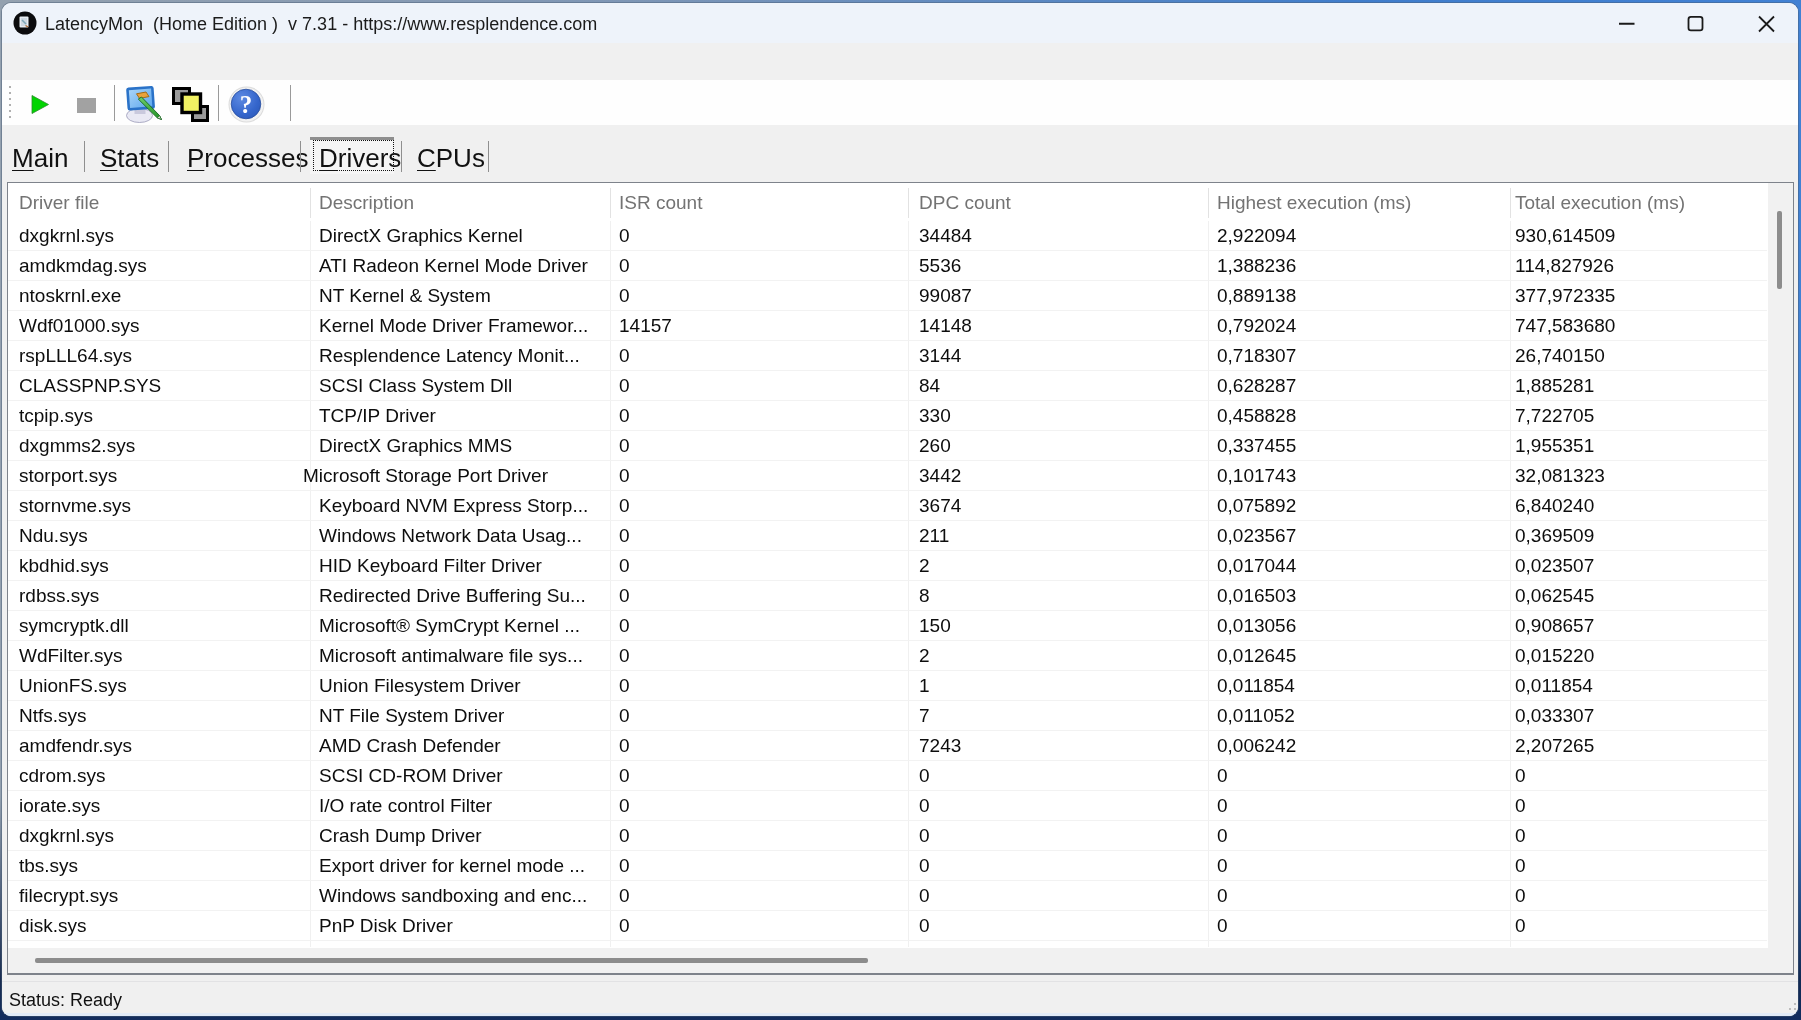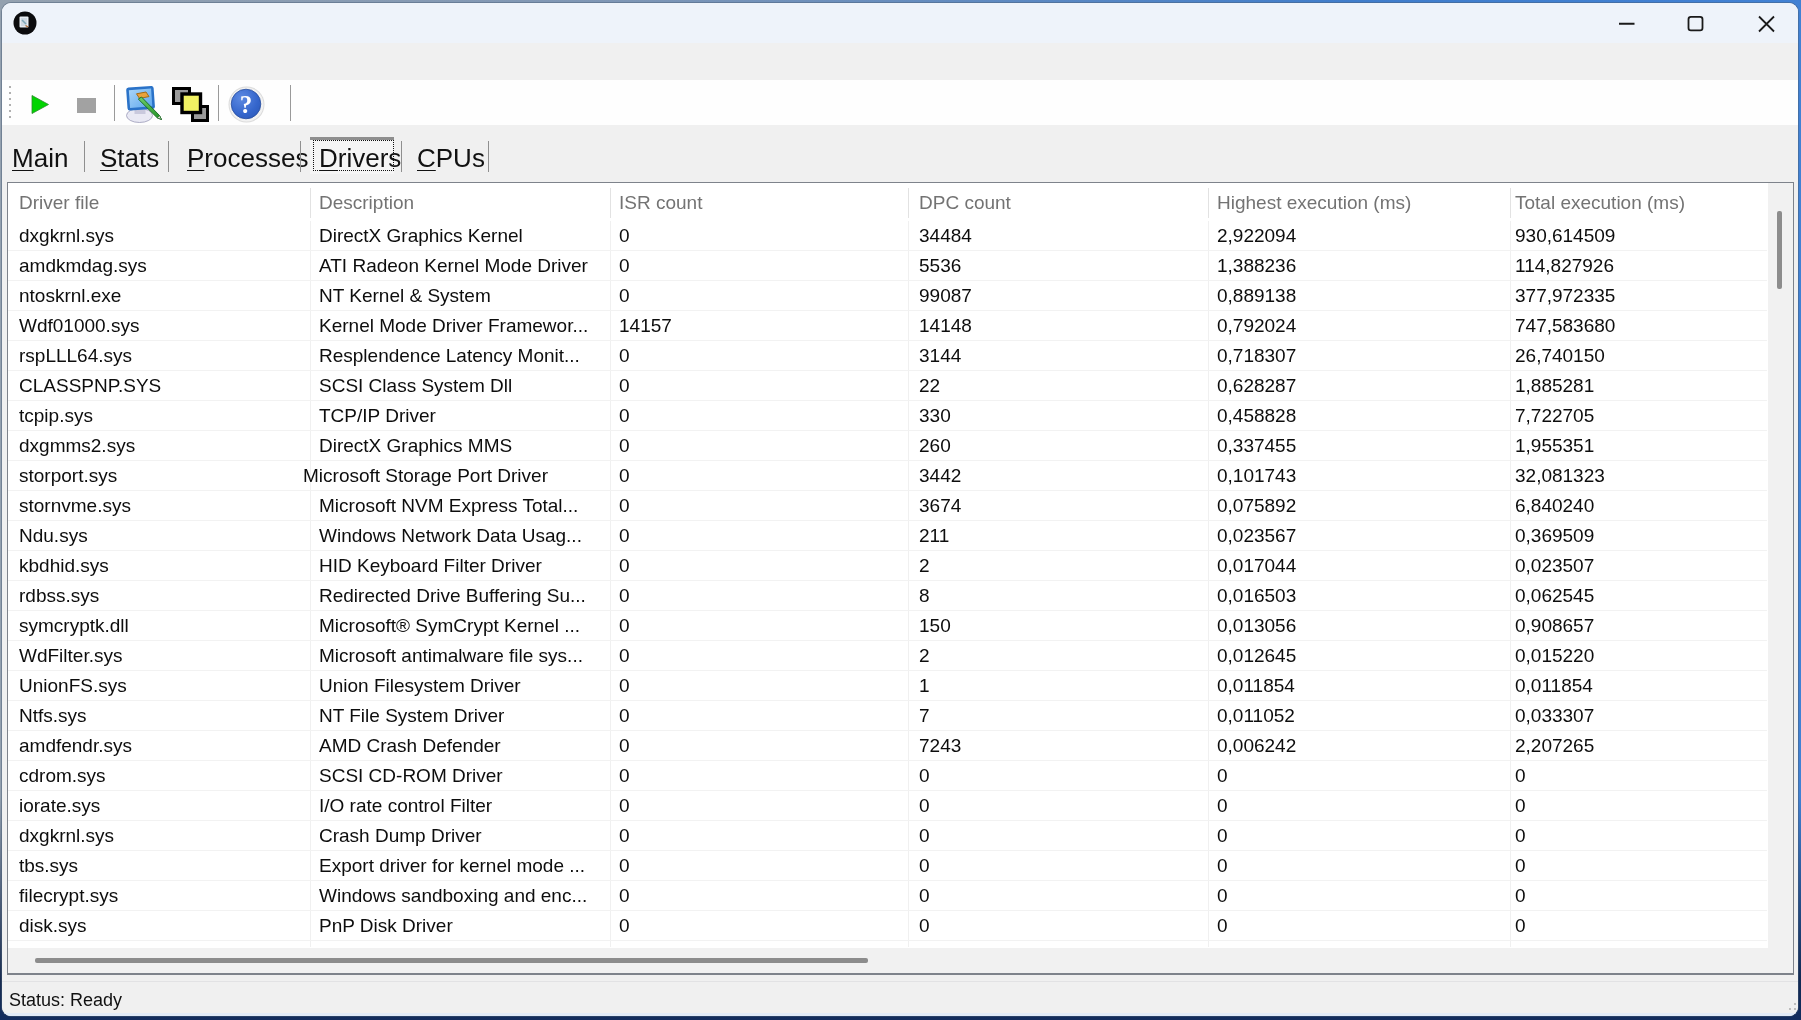--- a/index.html
+++ b/index.html
@@ -46,20 +46,21 @@
 <body>
 <div id="win">
   <div id="title">
     <svg class="abs" style="left:11px;top:8px" width="24" height="24" viewBox="0 0 24 24">
       <circle cx="12" cy="12" r="11.5" fill="#0b0b0d"></circle>
       <rect x="6.5" y="5.5" width="9" height="11" rx="1" fill="#e8edf2"></rect>
       <path d="M8 7h6v8H8z" fill="#cfd9e2"></path>
       <path d="M9 9l4 4" stroke="#7fa8b8" stroke-width="1.6"></path>
       <path d="M12.5 14.5l2.5 1.5" stroke="#b06a30" stroke-width="1.4"></path>
     </svg>
+    <span class="txt">LatencyMon  (Home Edition )  v 7.31 - https://www.resplendence.com</span>
     <svg class="abs" style="left:1610px;top:0" width="180" height="40" viewBox="0 0 180 40">
       <path d="M7 20.7 H22.5" stroke="#1a1a1a" stroke-width="1.9"></path>
       <rect x="76.5" y="13.8" width="14" height="13.6" rx="2.4" fill="none" stroke="#1a1a1a" stroke-width="1.8"></rect>
       <path d="M147 13.5 L162 28.5 M162 13.5 L147 28.5" stroke="#1a1a1a" stroke-width="1.8"></path>
     </svg>
   </div>
   <div id="toolbar">
     <div class="grip" style="top:6px;height:34px"></div>
     <svg class="abs" style="left:29px;top:15px" width="19" height="19" viewBox="0 0 19 19">
       <path d="M1 0.5 L17.5 9.5 L1 18.5 Z" fill="#00d400" stroke="#2c8a2c" stroke-width="0.8"></path>
@@ -179,21 +180,21 @@
           <span class="c" style="left:311px">Resplendence Latency Monit...</span>
           <span class="c" style="left:611px">0</span>
           <span class="c" style="left:911px">3144</span>
           <span class="c" style="left:1209px">0,718307</span>
           <span class="c" style="left:1507px">26,740150</span>
         </div>
 <div class="row">
           <span class="c" style="left:11px">CLASSPNP.SYS</span>
           <span class="c" style="left:311px">SCSI Class System Dll</span>
           <span class="c" style="left:611px">0</span>
-          <span class="c" style="left:911px">22</span>
+          <span class="c" style="left:911px">84</span>
           <span class="c" style="left:1209px">0,628287</span>
           <span class="c" style="left:1507px">1,885281</span>
         </div>
 <div class="row">
           <span class="c" style="left:11px">tcpip.sys</span>
           <span class="c" style="left:311px">TCP/IP Driver</span>
           <span class="c" style="left:611px">0</span>
           <span class="c" style="left:911px">330</span>
           <span class="c" style="left:1209px">0,458828</span>
           <span class="c" style="left:1507px">7,722705</span>
@@ -209,21 +210,21 @@
 <div class="row">
           <span class="c" style="left:11px">storport.sys</span>
           <span class="c" style="left:295px">Microsoft Storage Port Driver</span>
           <span class="c" style="left:611px">0</span>
           <span class="c" style="left:911px">3442</span>
           <span class="c" style="left:1209px">0,101743</span>
           <span class="c" style="left:1507px">32,081323</span>
         </div>
 <div class="row">
           <span class="c" style="left:11px">stornvme.sys</span>
-          <span class="c" style="left:311px">Microsoft NVM Express Total...</span>
+          <span class="c" style="left:311px">Keyboard NVM Express Storp...</span>
           <span class="c" style="left:611px">0</span>
           <span class="c" style="left:911px">3674</span>
           <span class="c" style="left:1209px">0,075892</span>
           <span class="c" style="left:1507px">6,840240</span>
         </div>
 <div class="row">
           <span class="c" style="left:11px">Ndu.sys</span>
           <span class="c" style="left:311px">Windows Network Data Usag...</span>
           <span class="c" style="left:611px">0</span>
           <span class="c" style="left:911px">211</span>

